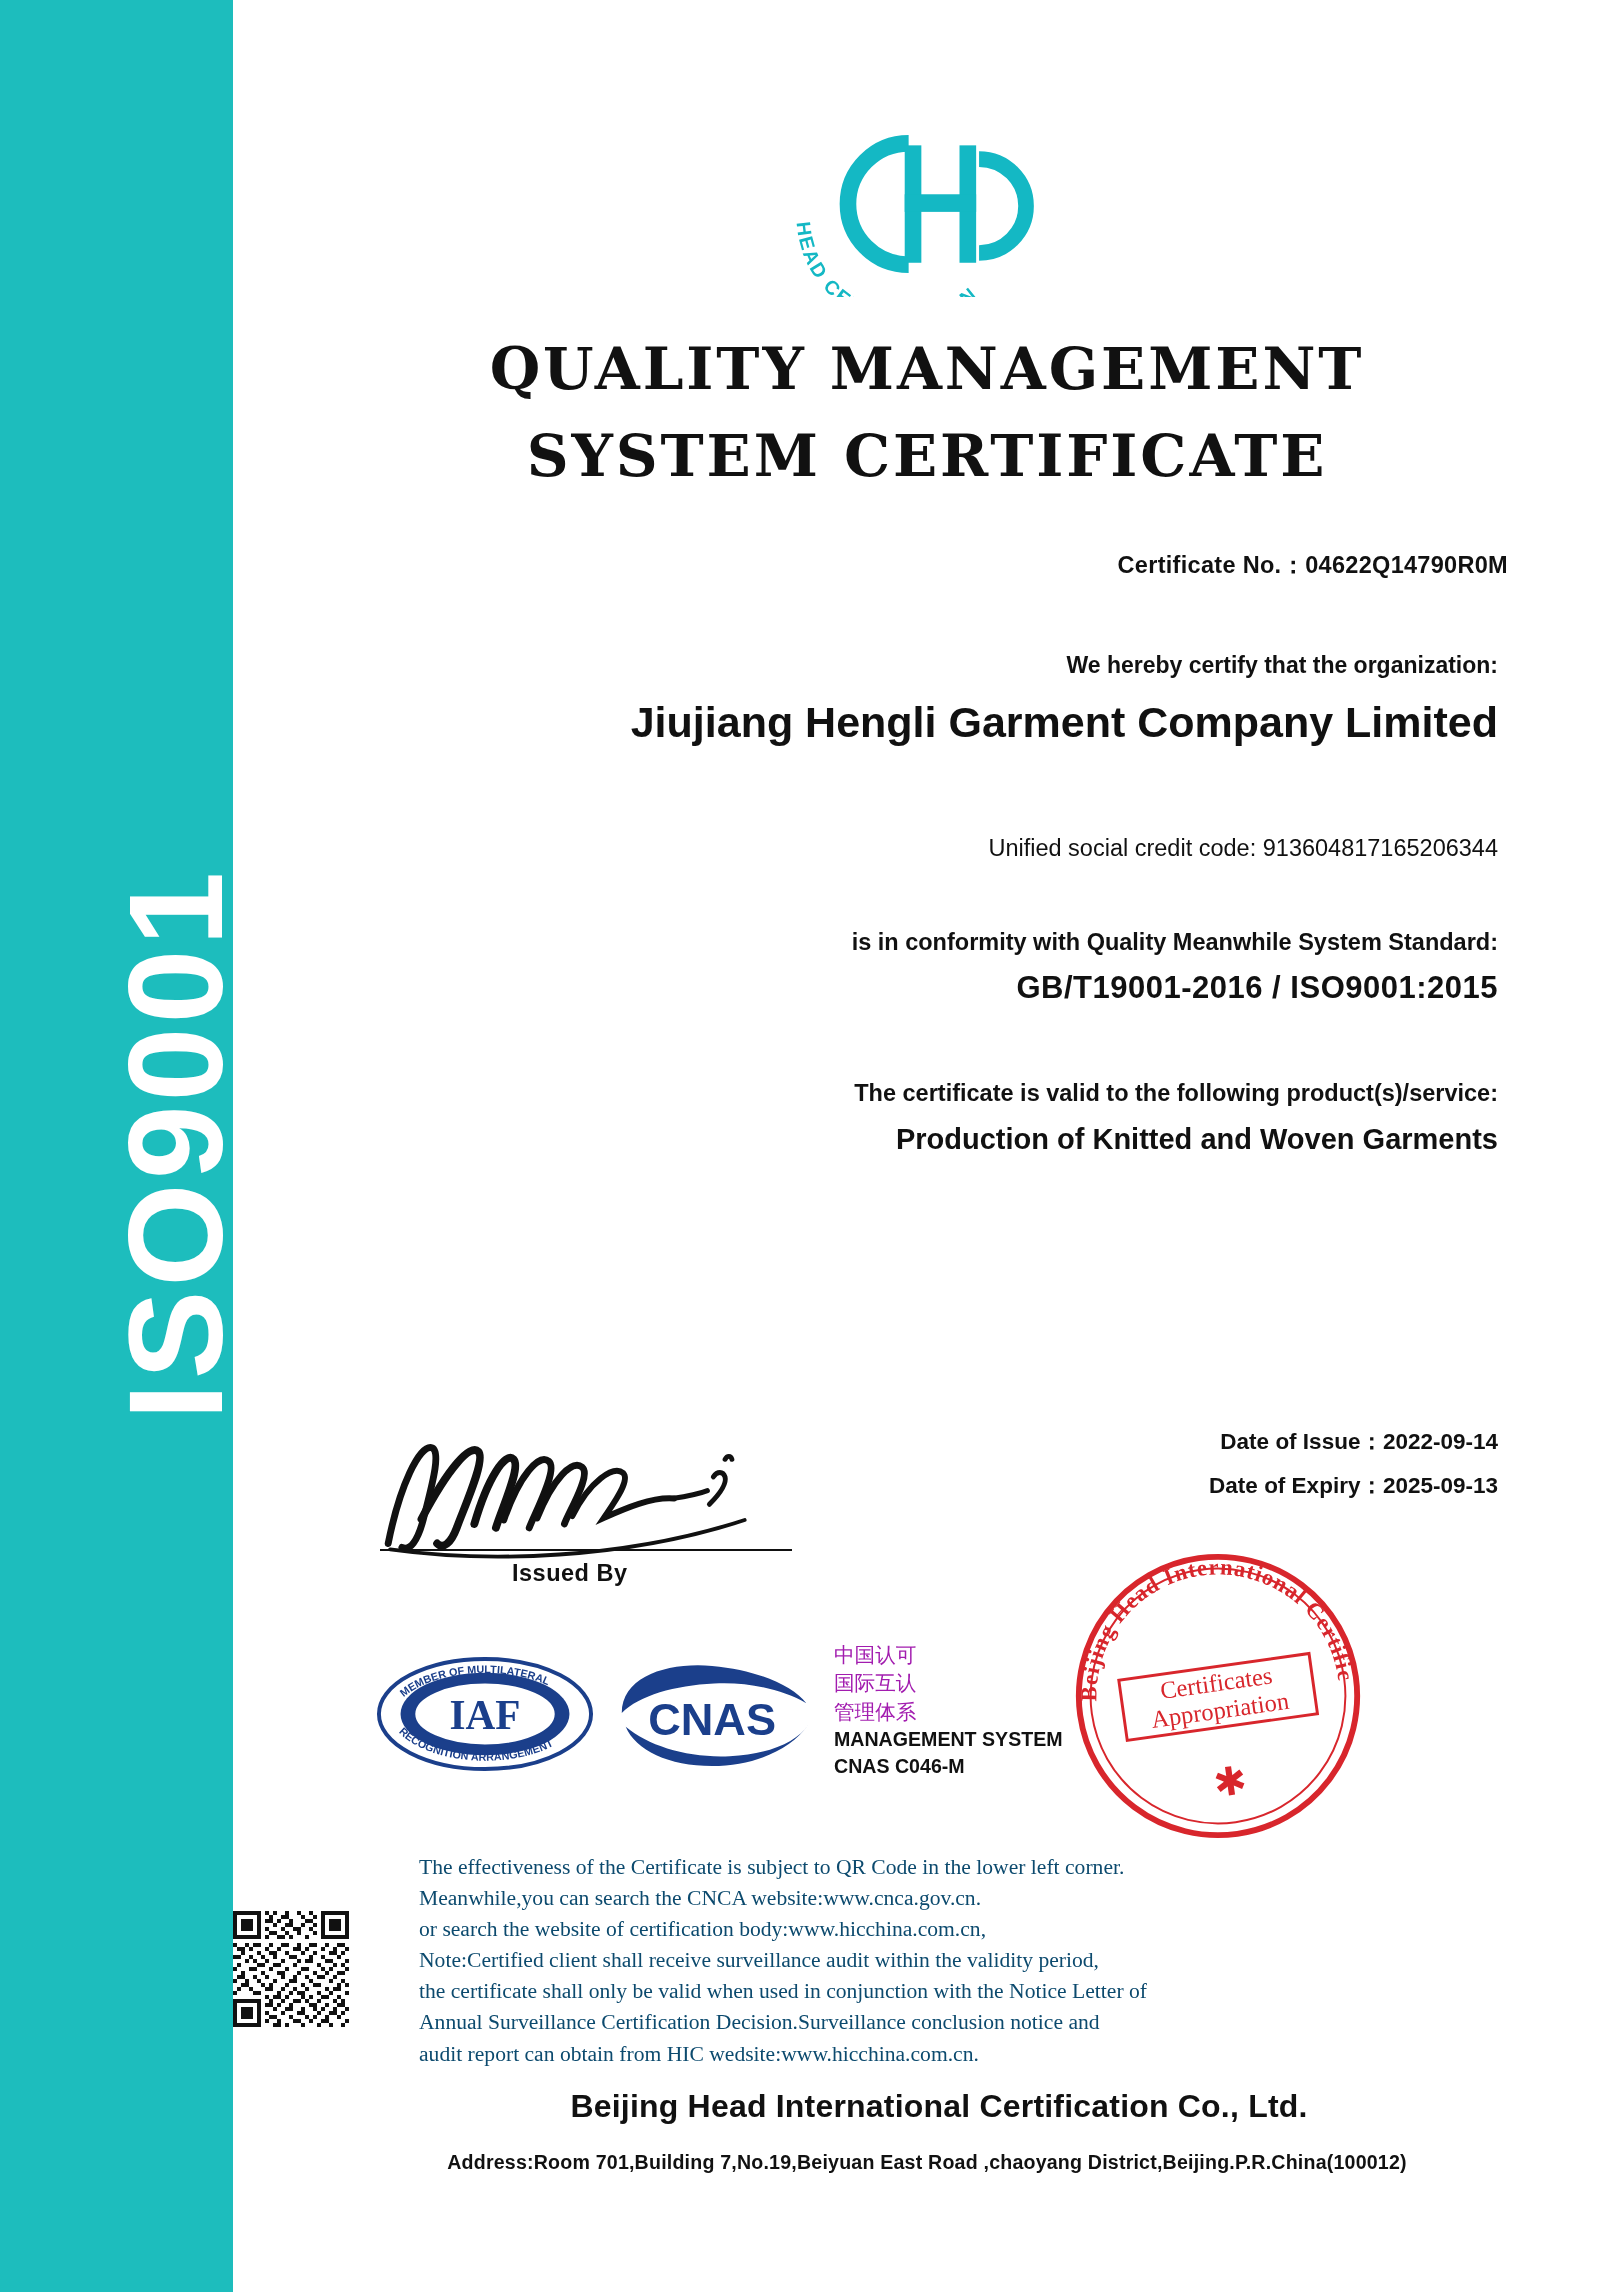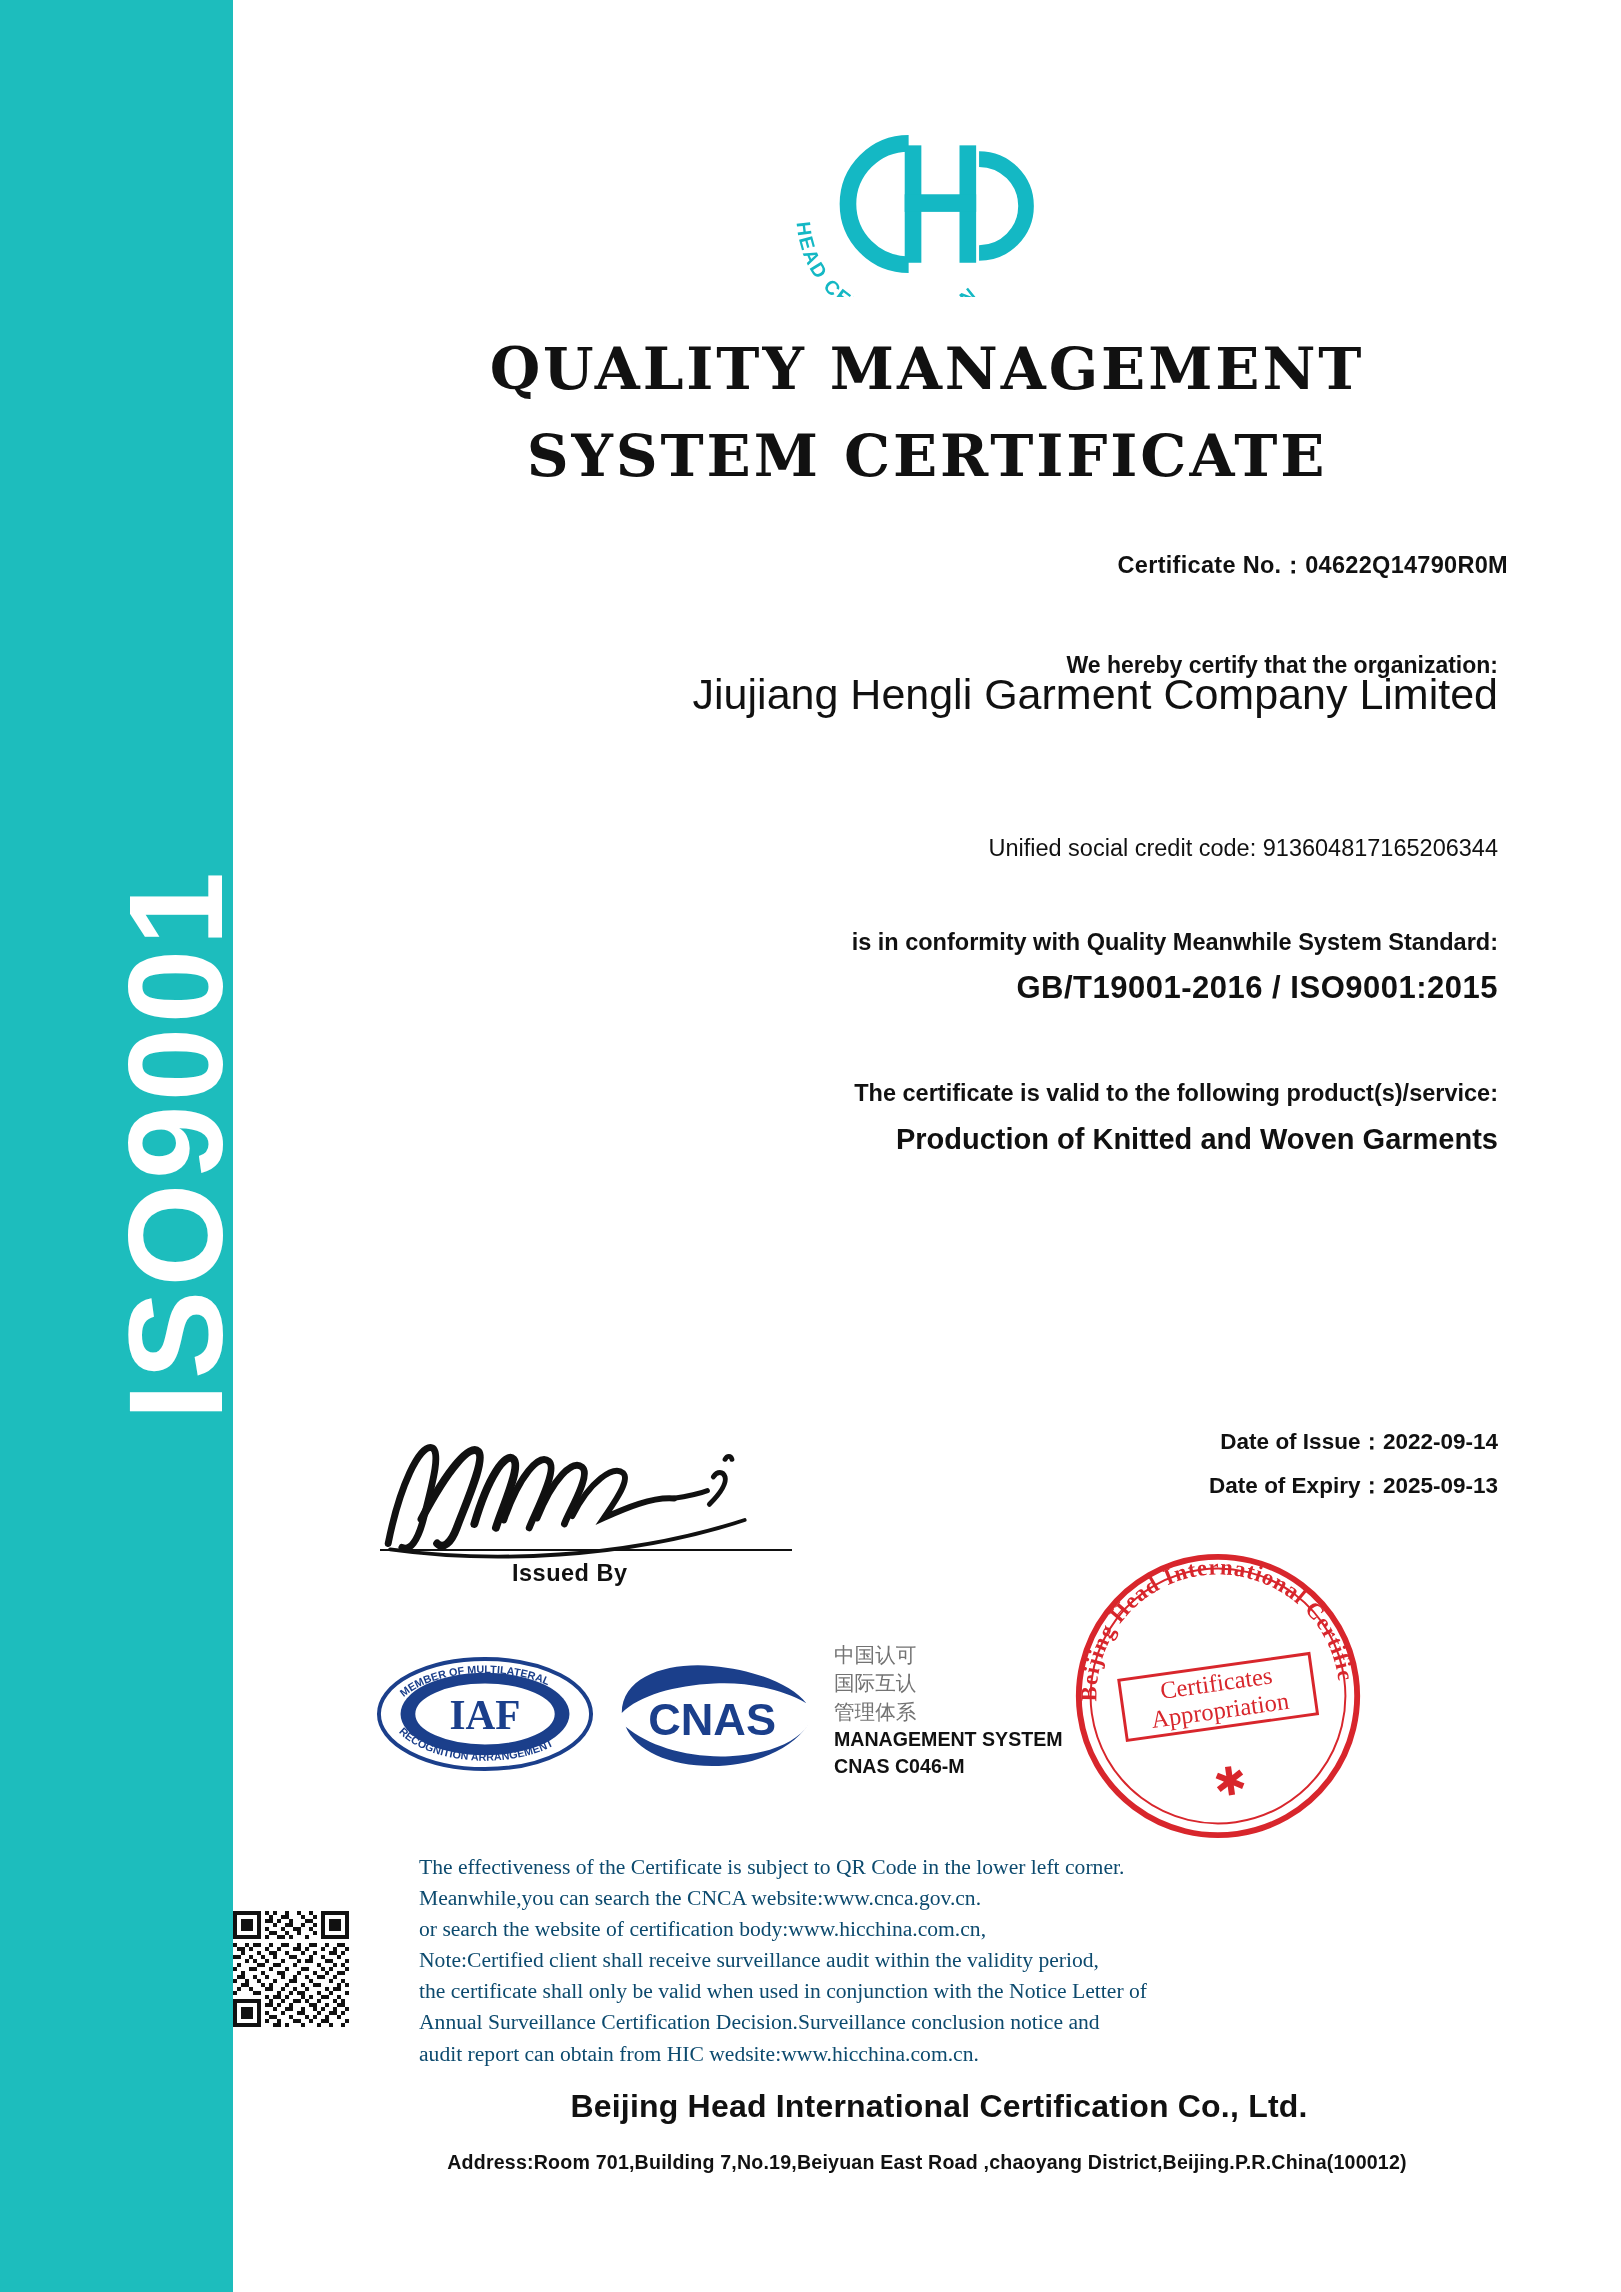--- a/index.html
+++ b/index.html
@@ -89,25 +89,25 @@
   .hereby {
     position: absolute;
     right: 123px;
     top: 652px;
     font-size: 23px;
     font-weight: bold;
   }
   .org-name {
     position: absolute;
     right: 123px;
-    top: 668px;
+    top: 696px;
     width: 1127px;
     text-align: right;
     font-size: 43px;
-    font-weight: normal;
+    font-weight: bold;
     line-height: 1.22;
   }
   .credit-code {
     position: absolute;
     right: 123px;
     top: 835px;
     font-size: 23.5px;
     font-weight: normal;
   }
 
@@ -208,21 +208,21 @@
     height: 116px;
   }
   .cnas-text {
     position: absolute;
     left: 601px;
     top: 1641px;
     font-size: 20.6px;
     line-height: 1.38;
     color: #111;
   }
-  .cnas-text .cn { color: #737373; font-family: "DejaVu Sans", sans-serif; }
+  .cnas-text .cn { color: #a21caf; font-family: "DejaVu Sans", sans-serif; }
   .cnas-text .ms { font-weight: bold; font-size: 19.6px; }
 
   
   .stamp {
     position: absolute;
     left: 838px;
     top: 1549px;
     width: 294px;
     height: 294px;
   }

